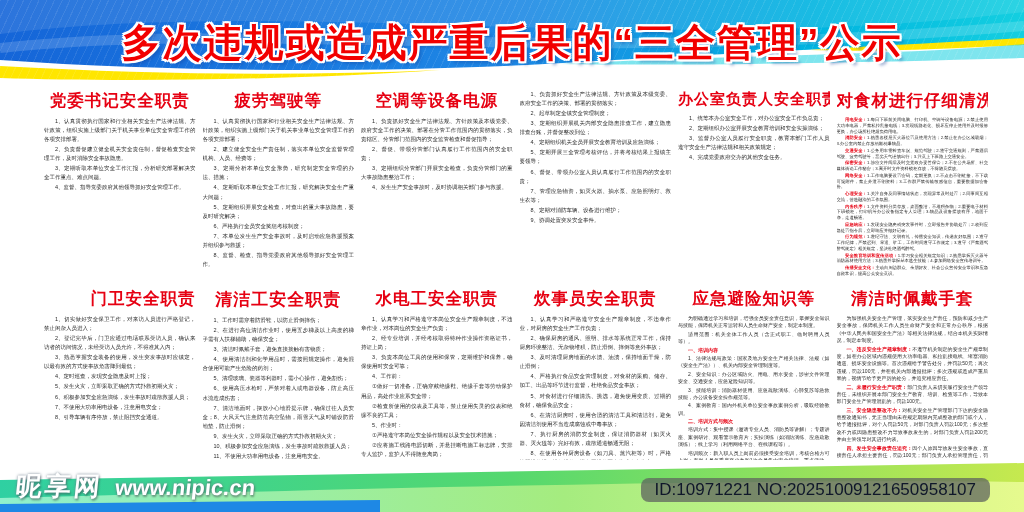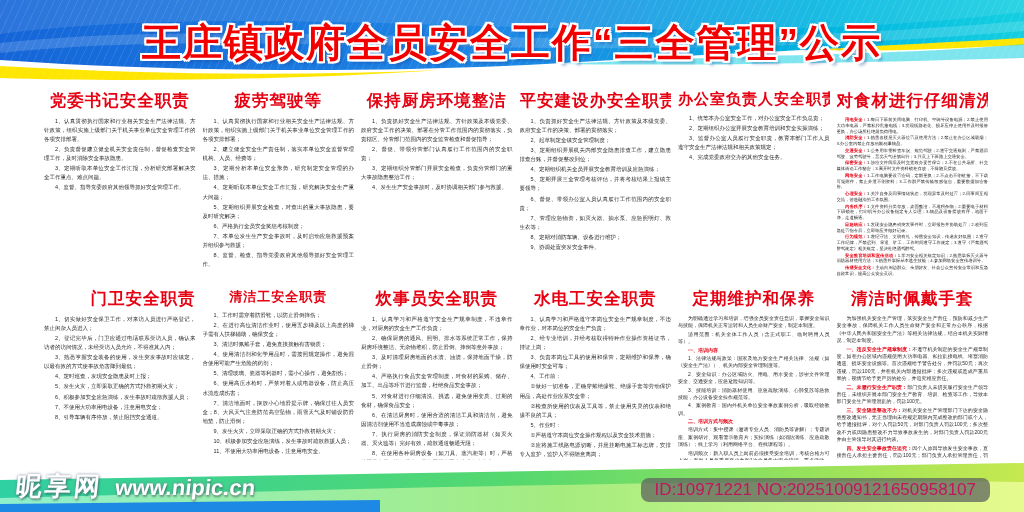--- a/index.html
+++ b/index.html
@@ -48,21 +48,21 @@
 
   
   .footer{position:absolute;left:0;bottom:0;width:1024px;height:52px;z-index:3;}
   .footer-bg{position:absolute;inset:0;width:100%;height:100%;}
   .watermark{position:absolute;left:16px;bottom:8px;z-index:4;
     transform:skewX(-6deg);color:#fff;font-weight:900;white-space:nowrap;
     text-shadow:0 0 3px rgba(110,125,140,.95),1px 2px 2px rgba(0,0,0,.3);}
   .watermark .wm-logo{font-size:26px;letter-spacing:3px;}
   .watermark .wm-url{font-size:22px;margin-left:8px;}
   .id-badge{position:absolute;right:34px;bottom:10px;z-index:4;
-    background:rgba(95,100,95,.75);color:#be185d;font-size:17px;
+    background:rgba(95,100,95,.75);color:#0f172a;font-size:17px;
     padding:2px 14px;border-radius:8px;white-space:nowrap;}
 </style>
 </head>
 <body>
 
 <div class="poster">
 
   <header class="header">
     <svg class="header-bg" viewBox="0 0 1024 80" preserveAspectRatio="none" aria-hidden="true">
       <defs>
@@ -74,21 +74,21 @@
         </linearGradient>
       </defs>
       <rect width="1024" height="80" fill="url(#hg)"></rect>
       <path d="M0,34 C300,-4 640,58 1024,12 L1024,0 L0,0 Z" fill="#ffffff" opacity="0.10"></path>
       <path d="M0,48 C260,20 560,66 1024,26" fill="none" stroke="#ffffff" stroke-opacity="0.16" stroke-width="10"></path>
       <path d="M0,60 C200,74 420,72 580,62 C760,51 900,46 1024,40 L1024,80 L0,80 Z" fill="#ffffff"></path>
       <path d="M0,66 C160,75 300,76 440,70 C300,80 120,82 0,78 Z" fill="#ffe600"></path>
       <path d="M810,50 C890,45 960,42 1024,38 L1024,45 C950,49 875,52 810,50 Z" fill="#ffe600"></path>
       <path d="M560,64 C740,54 900,56 1024,44 L1024,58 C880,62 700,66 560,64 Z" fill="#14cfe0" opacity="0.55"></path>
     </svg>
-    <h1 class="poster-title">王庄镇政府全员安全工作“三全管理”公示</h1>
+    <h1 class="poster-title">多次违规或造成严重后果的“三全管理”公示</h1>
   </header>
 
   <main class="board">
   <section class="panel normal">
     <h2 class="panel-title" style="font-size: 16.5px;">党委书记安全职责</h2>
     <div class="panel-body">
           <p class="item">1、认真贯彻执行国家和行业相关安全生产法律法规、方针政策，组织实施上级部门关于机关事业单位安全管理工作的各项安排部署。</p>
           <p class="item">2、负责督促建立健全机关安全责任制，督促检查安全管理工作，及时消除安全事故隐患。</p>
           <p class="item">3、定期听取本单位安全工作汇报，分析研究部署解决安全工作重点、难点问题。</p>
           <p class="item">4、监督、指导党委政府其他领导抓好安全管理工作。</p>
@@ -103,31 +103,30 @@
           <p class="item">3、定期分析本单位安全形势，研究制定安全管理的办法、措施；</p>
           <p class="item">4、定期听取本单位安全工作汇报，研究解决安全生产重大问题；</p>
           <p class="item">5、定期组织开展安全检查，对查出的重大事故隐患，要及时研究解决；</p>
           <p class="item">6、严格执行全员安全奖惩考核制度；</p>
           <p class="item">7、本单位发生生产安全事故时，及时启动应急救援预案并组织参与救援；</p>
           <p class="item">8、监督、检查、指导党委政府其他领导抓好安全管理工作。</p>
         </div>
   </section>
 
   <section class="panel normal">
-    <h2 class="panel-title" style="font-size: 16.5px;">保持厨房环境整洁</h2>
+    <h2 class="panel-title" style="font-size: 16.5px;">空调等设备电源</h2>
     <div class="panel-body">
           <p class="item">1、负责抓好安全生产法律法规、方针政策及本级党委、政府安全工作的决策、部署在分管工作范围内的贯彻落实，负责辖区、分管部门范围内的安全监管检查和督促指导；</p>
           <p class="item">2、督促、带领分管部门认真履行工作范围内的安全职责；</p>
           <p class="item">3、定期组织分管部门开展安全检查，负责分管部门的重大事故隐患整治工作；</p>
           <p class="item">4、发生生产安全事故时，及时协调相关部门参与救援。</p>
         </div>
   </section>
 
   <section class="panel normal">
-    <h2 class="panel-title" style="font-size: 16.5px;">平安建设办安全职责</h2>
     <div class="panel-body">
           <p class="item">1、负责抓好安全生产法律法规、方针政策及本级党委、政府安全工作的决策、部署的贯彻落实；</p>
           <p class="item">2、起草制定全镇安全管理制度；</p>
           <p class="item">3、定期组织开展机关内部安全隐患排查工作，建立隐患排查台账，并督促整改到位；</p>
           <p class="item">4、定期组织机关全员开展安全教育培训及应急演练；</p>
           <p class="item">5、定期开展三全管理考核评估，并将考核结果上报镇主要领导；</p>
           <p class="item">6、督促、带领办公室人员认真履行工作范围内的安全职责；</p>
           <p class="item">7、管理应急物资，如灭火器、抽水泵、应急照明灯、救生衣等；</p>
           <p class="item">8、定期对消防车辆、设备进行维护；</p>
           <p class="item">9、协调处置突发安全事件。</p>
@@ -169,69 +168,69 @@
           <p class="item">3、熟悉掌握安全装备的使用，发生突发事故时应镇定，以最有效的方式使事故危害降到最低；</p>
           <p class="item">4、定时巡查，发现安全隐患及时上报；</p>
           <p class="item">5、发生火灾，立即采取正确的方式扑救初期火灾；</p>
           <p class="item">6、积极参加安全应急演练，发生事故时疏散救援人员；</p>
           <p class="item">7、不使用大功率用电设备，注意用电安全；</p>
           <p class="item">8、引导车辆有序停放，禁止阻挡安全通道。</p>
         </div>
   </section>
 
   <section class="panel normal">
-    <h2 class="panel-title" style="font-size: 13px;">清洁工安全职责</h2>
+    <h2 class="panel-title" style="font-size: 17px;">清洁工安全职责</h2>
     <div class="panel-body">
           <p class="item">1、工作时需穿着防滑鞋，以防止滑倒摔伤；</p>
           <p class="item">2、在进行高位清洁作业时，使用五步梯及以上高度的梯子需有人扶梯辅助，确保安全；</p>
           <p class="item">3、清洁时佩戴手套，避免直接接触有害物质；</p>
           <p class="item">4、使用清洁剂和化学用品时，需按照规定操作，避免混合使用可能产生危险的药剂；</p>
           <p class="item">5、清理玻璃、瓷器等利器时，需小心操作，避免割伤；</p>
           <p class="item">6、使用高压水枪时，严禁对着人或电器设备，防止高压水流造成伤害；</p>
           <p class="item">7、清洁地面时，摆放小心地滑提示牌，确保过往人员安全；8、大风天气注意防范高空坠物，雨雪天气及时铺设防滑地垫，防止滑倒；</p>
           <p class="item">9、发生火灾，立即采取正确的方式扑救初期火灾；</p>
           <p class="item">10、积极参加安全应急演练，发生事故时疏散救援人员；</p>
           <p class="item">11、不使用大功率用电设备，注意用电安全。</p>
-        </div>
-  </section>
-
-  <section class="panel normal">
-    <h2 class="panel-title" style="font-size: 16.5px;">炊事员安全职责</h2>
-    <div class="panel-body">
-          <p class="item">1、认真学习和严格遵守安全生产规章制度，不违章作业，对厨房的安全生产工作负责；</p>
-          <p class="item">2、确保厨房的通风、照明、排水等系统正常工作，保持厨房环境整洁、无杂物堆积，防止滑倒、摔倒等意外事故；</p>
-          <p class="item">3、及时清理厨房地面的水渍、油渍，保持地面干燥，防止滑倒；</p>
-          <p class="item">4、严格执行食品安全管理制度，对食材的采购、储存、加工、出品等环节进行监督，杜绝食品安全事故；</p>
-          <p class="item">5、对食材进行仔细清洗、挑选，避免使用变质、过期的食材，确保食品安全；</p>
-          <p class="item">6、在清洁厨房时，使用合适的清洁工具和清洁剂，避免因清洁剂使用不当造成腐蚀或中毒事故；</p>
-          <p class="item">7、执行厨房的消防安全制度，保证消防器材（如灭火器、灭火毯等）完好有效，疏散通道畅通无阻；</p>
-          <p class="item">8、在使用各种厨房设备（如刀具、蒸汽柜等）时，严格按照操作规程进行操作，避免因操作不当造成人身伤害；</p>
-          <p class="item">9、使用燃气要遵循“人离火灭、通风优先、定期检查、泄漏冷静”原则，重点关注燃气监控、阀门管理、泄漏排查和应急处置。</p>
         </div>
   </section>
 
   <section class="panel normal">
     <h2 class="panel-title" style="font-size: 16.5px;">水电工安全职责</h2>
     <div class="panel-body">
           <p class="item">1、认真学习和严格遵守本岗位安全生产规章制度，不违章作业，对本岗位的安全生产负责；</p>
           <p class="item">2、经专业培训，并经考核取得特种作业操作资格证书，持证上岗；</p>
           <p class="item">3、负责本岗位工具的使用和保管，定期维护和保养，确保使用时安全可靠；</p>
           <p class="item">4、工作前：</p>
           <p class="item">①做好一切准备，正确穿戴绝缘鞋、绝缘手套等劳动保护用品，高处作业应系安全带；</p>
           <p class="item">②检查所使用的仪表及工具等，禁止使用失灵的仪表和绝缘不良的工具；</p>
           <p class="item">5、作业时：</p>
           <p class="item">①严格遵守本岗位安全操作规程以及安全技术措施；</p>
           <p class="item">②应将施工线路电源切断，并悬挂断电施工标志牌，安排专人监护，监护人不得随意离岗；</p>
           <p class="item">③纠正违章指挥，并对他人违章作业加以劝阻和制止；</p>
           <p class="item">④做到互相帮助、互相监护、互相监督及“四不伤害”（不伤害自己、不伤害他人、不被他人伤害、保护他人不被伤害）；</p>
         </div>
   </section>
 
+  <section class="panel normal">
+    <h2 class="panel-title" style="font-size: 16.5px;">炊事员安全职责</h2>
+    <div class="panel-body">
+          <p class="item">1、认真学习和严格遵守安全生产规章制度，不违章作业，对厨房的安全生产工作负责；</p>
+          <p class="item">2、确保厨房的通风、照明、排水等系统正常工作，保持厨房环境整洁、无杂物堆积，防止滑倒、摔倒等意外事故；</p>
+          <p class="item">3、及时清理厨房地面的水渍、油渍，保持地面干燥，防止滑倒；</p>
+          <p class="item">4、严格执行食品安全管理制度，对食材的采购、储存、加工、出品等环节进行监督，杜绝食品安全事故；</p>
+          <p class="item">5、对食材进行仔细清洗、挑选，避免使用变质、过期的食材，确保食品安全；</p>
+          <p class="item">6、在清洁厨房时，使用合适的清洁工具和清洁剂，避免因清洁剂使用不当造成腐蚀或中毒事故；</p>
+          <p class="item">7、执行厨房的消防安全制度，保证消防器材（如灭火器、灭火毯等）完好有效，疏散通道畅通无阻；</p>
+          <p class="item">8、在使用各种厨房设备（如刀具、蒸汽柜等）时，严格按照操作规程进行操作，避免因操作不当造成人身伤害；</p>
+          <p class="item">9、使用燃气要遵循“人离火灭、通风优先、定期检查、泄漏冷静”原则，重点关注燃气监控、阀门管理、泄漏排查和应急处置。</p>
+        </div>
+  </section>
+
   <section class="panel dense">
-    <h2 class="panel-title" style="font-size: 16.5px;">定期维护和保养</h2>
+    <h2 class="panel-title" style="font-size: 16.5px;">应急避险知识等</h2>
     <div class="panel-body">
           <p class="item">为明确通过学习和培训，增强全员安全责任意识，掌握安全知识与技能，保障机关正常运转和人员生命财产安全，制定本制度。</p>
           <p class="item">适用范围：机关全体工作人员（含正式职工、临时聘用人员等）。</p>
           <p class="sub-heading">一、培训内容</p>
           <p class="item">1、法律法规与政策：国家及地方安全生产相关法律、法规（如《安全生产法》）、机关内部安全管理制度等。</p>
           <p class="item">2、安全知识：办公区域防火、用电、用水安全，涉密文件管理安全、交通安全，应急避险知识等。</p>
           <p class="item">3、技能培训：消防器材使用、应急疏散演练、心肺复苏等急救技能，办公设备安全操作规范等。</p>
           <p class="item">4、案例教育：国内外机关单位安全事故案例分析，吸取经验教训。</p>
           <p class="sub-heading">二、培训方式与频次</p>
           <p class="item">培训方式：集中授课（邀请专业人员、消防员等讲解）；专题讲座、案例研讨、观看警示教育片；实操演练（如消防演练、应急疏散演练）；线上学习（利用网络平台、在线课程等）。</p>

